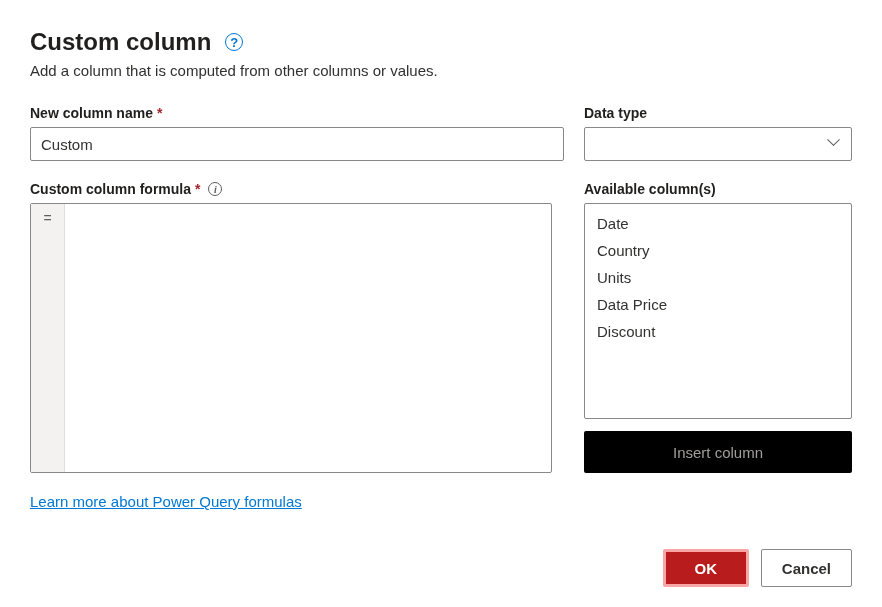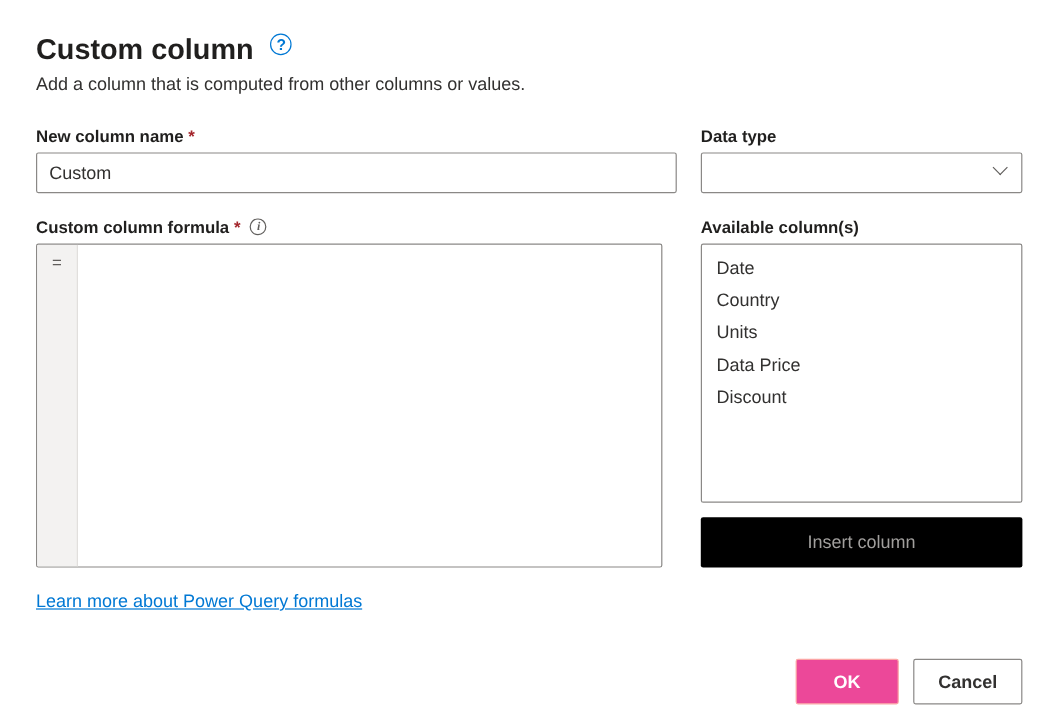--- a/index.html
+++ b/index.html
@@ -10,20 +10,21 @@
     body {
       font-family: "Segoe UI", -apple-system, sans-serif;
       background: #fff;
       padding: 28px 30px;
       width: 882px;
       height: 607px;
       color: #323130;
     }
     .header-row {
       display: flex;
+      align-items: center;
       gap: 14px;
       margin-bottom: 6px;
     }
     .dialog-title {
       font-size: 24px;
       font-weight: 600;
       color: #201f1e;
     }
     .help-icon {
       width: 18px;
@@ -193,22 +194,22 @@
       min-width: 86px;
       height: 38px;
       padding: 0 20px;
       border-radius: 2px;
       font-size: 15px;
       font-family: inherit;
       cursor: pointer;
       font-weight: bold;
     }
     .btn-primary {
-      background: #ec4899;
-      border: 1px solid #fca5a5;
+      background: #b91c1c;
+      border: 3px solid #fca5a5;
       color: #fff;
       font-weight: 600;
     }
     .btn-secondary {
       background: #fff;
       border: 1px solid #8a8886;
       color: #323130;
     }
   </style>
 </head>

